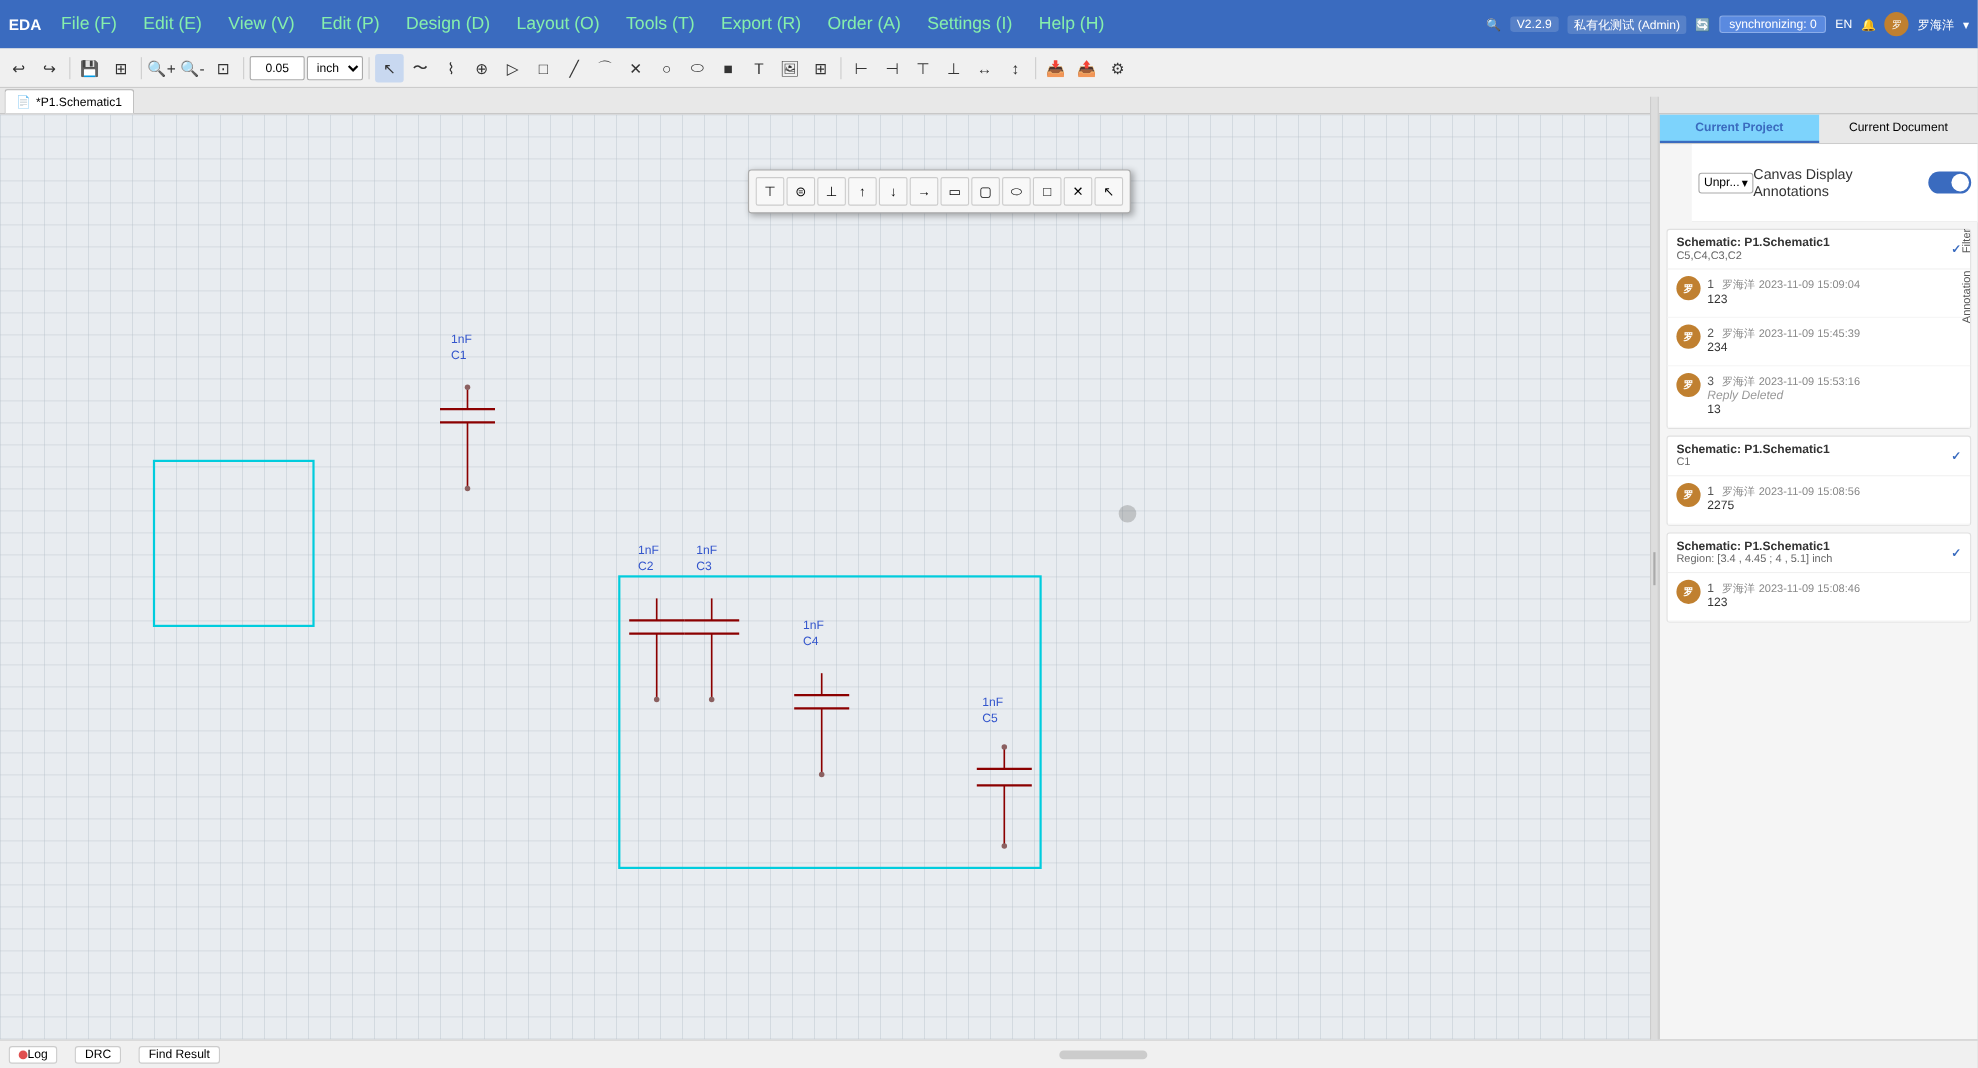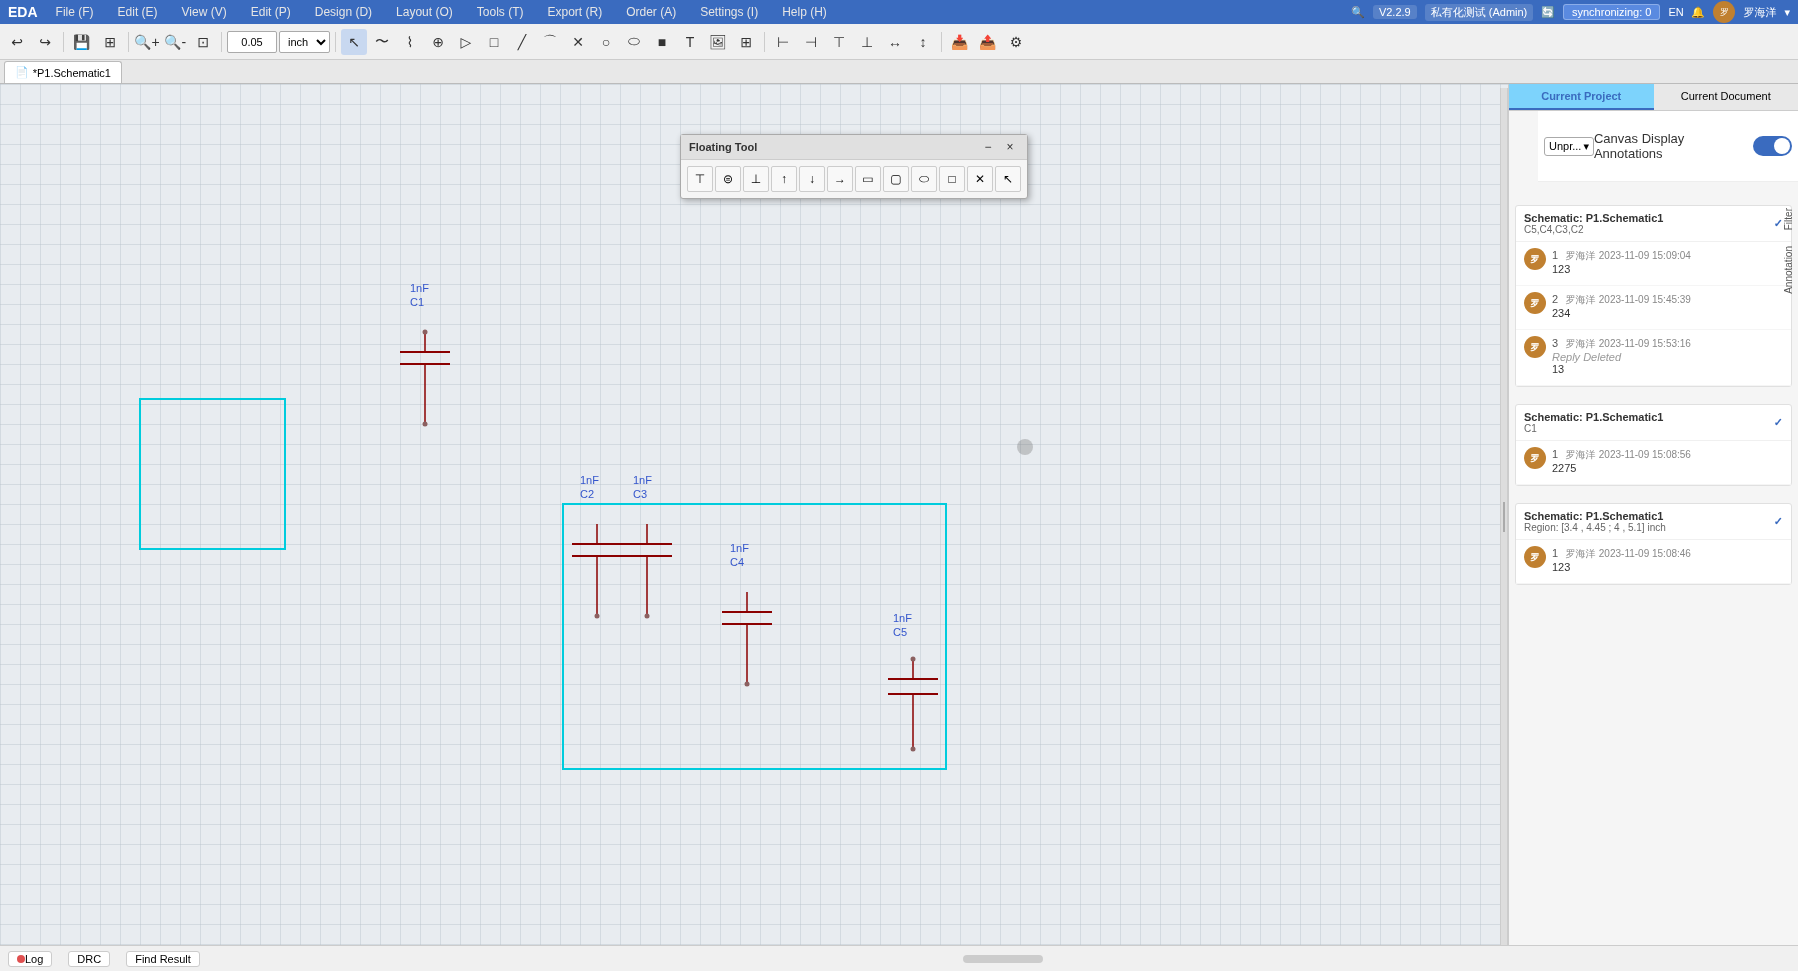--- a/index.html
+++ b/index.html
@@ -1,20 +1,20 @@
 <!DOCTYPE html>
 <html><head>
   <meta charset="utf-8">
   <style>
     * { box-sizing: border-box; margin: 0; padding: 0; }
     body { font-family: 'Segoe UI', Arial, sans-serif; font-size: 12px; background: #d0d0d0; overflow: hidden; width: 1798px; height: 971px; display: flex; flex-direction: column; }
 
     
-    #titlebar { background: #3a6bbf; color: white; height: 24px; display: flex; align-items: center; padding: 0 8px; gap: 12px; font-size: 12px; }
-    #titlebar .menu-item { color: #e5e5e5; cursor: pointer; padding: 2px 6px; font-size: 12px; }
+    #titlebar { background: #3a6bbf; color: white; height: 44px; display: flex; align-items: center; padding: 0 8px; gap: 12px; font-size: 12px; }
+    #titlebar .menu-item { color: #86efac; cursor: pointer; padding: 2px 6px; font-size: 16px; }
     #titlebar .spacer { flex: 1; }
     #titlebar .right-icons { display: flex; align-items: center; gap: 8px; font-size: 11px; }
     #titlebar .version-badge { background: rgba(255,255,255,0.15); padding: 1px 6px; border-radius: 3px; }
     #titlebar .sync-badge { background: #5a8ae0; border: 1px solid rgba(255,255,255,0.3); padding: 1px 8px; border-radius: 3px; display: flex; align-items: center; gap: 4px; }
 
     
     #toolbar { background: #f0f0f0; border-bottom: 1px solid #ccc; height: 36px; display: flex; align-items: center; padding: 0 4px; gap: 2px; }
     .tb-btn { width: 26px; height: 26px; border: none; background: transparent; cursor: pointer; display: flex; align-items: center; justify-content: center; font-size: 14px; border-radius: 3px; color: #333; }
     .tb-separator { width: 1px; height: 20px; background: #ccc; margin: 0 3px; }
     .tb-select { height: 22px; border: 1px solid #aaa; background: white; font-size: 11px; border-radius: 2px; padding: 0 4px; }
@@ -36,21 +36,21 @@
     #right-panel-tabs { display: flex; border-bottom: 1px solid #ccc; }
     .rpanel-tab { flex: 1; text-align: center; padding: 6px 4px; font-size: 11px; cursor: pointer; background: #e8e8e8; border-bottom: 2px solid transparent; }
     .rpanel-tab.active { background: #7dd3fc; border-bottom: 2px solid #3a6bbf; color: #3a6bbf; font-weight: 600; }
     #rpanel-content { flex: 1; overflow-y: auto; padding: 6px; }
 
     
     .canvas-display-row { display: flex; align-items: center; justify-content: space-between; padding: 20px 6px; background: white; border-bottom: 1px solid #eee; margin-left: 29px; }
     .toggle-switch { width: 40px; height: 20px; background: #3a6bbf; border-radius: 10px; position: relative; cursor: pointer; }
     .toggle-switch::after { content: ''; position: absolute; width: 16px; height: 16px; background: white; border-radius: 50%; top: 2px; right: 2px; }
 
-    .annotation-section { background: white; margin-bottom: 6px; border: 1px solid #e0e0e0; border-radius: 3px; margin-top: 17px; }
+    .annotation-section { background: white; margin-bottom: 6px; border: 1px solid #e0e0e0; border-radius: 3px; }
     .annotation-header { padding: 6px 8px; border-bottom: 1px solid #f0f0f0; font-size: 11px; display: flex; align-items: center; justify-content: space-between; }
     .annotation-title { font-weight: 600; color: #333; font-size: 11px; }
     .annotation-subtitle { color: #666; font-size: 10px; }
     .check-icon { color: #3a6bbf; font-weight: bold; }
     .annotation-comment { padding: 6px 8px; border-bottom: 1px solid #f5f5f5; }
     .comment-row { display: flex; gap: 6px; margin-bottom: 4px; }
     .avatar { width: 22px; height: 22px; border-radius: 50%; background: #c08030; display: flex; align-items: center; justify-content: center; color: white; font-size: 9px; font-weight: bold; flex-shrink: 0; }
     .comment-meta { font-size: 10px; color: #888; }
     .comment-num { color: #555; font-size: 11px; margin-right: 4px; font-weight: 500; }
     .comment-text { font-size: 11px; color: #333; }
@@ -226,27 +226,20 @@
       <line x1="888" y1="610" x2="938" y2="610" stroke="#8b0000" stroke-width="2"></line>
       <line x1="913" y1="610" x2="913" y2="665" stroke="#8b0000" stroke-width="1.5"></line>
       <circle cx="913" cy="665" r="2.5" fill="#8b6060"></circle>
       <text x="893" y="538" fill="#3355cc" font-size="11" font-family="Arial">1nF</text>
       <text x="893" y="552" fill="#3355cc" font-size="11" font-family="Arial">C5</text>
 
       <circle cx="1025" cy="363" r="8" fill="rgba(100,100,100,0.3)"></circle>
     </svg>
 
     <div id="floating-tool">
-      <div id="floating-tool-header">
-        <span id="floating-tool-title">Floating Tool</span>
-        <div id="floating-tool-controls">
-          <button class="tb-btn" style="width:18px;height:18px;font-size:12px;">−</button>
-          <button class="tb-btn" style="width:18px;height:18px;font-size:12px;">×</button>
-        </div>
-      </div>
       <div id="floating-tool-body">
         <button class="ft-btn" title="Align Top">⊤</button>
         <button class="ft-btn" title="Align Center H">⊜</button>
         <button class="ft-btn" title="Align Bottom">⊥</button>
         <button class="ft-btn">↑</button>
         <button class="ft-btn">↓</button>
         <button class="ft-btn">→</button>
         <button class="ft-btn">▭</button>
         <button class="ft-btn">▢</button>
         <button class="ft-btn">⬭</button>

